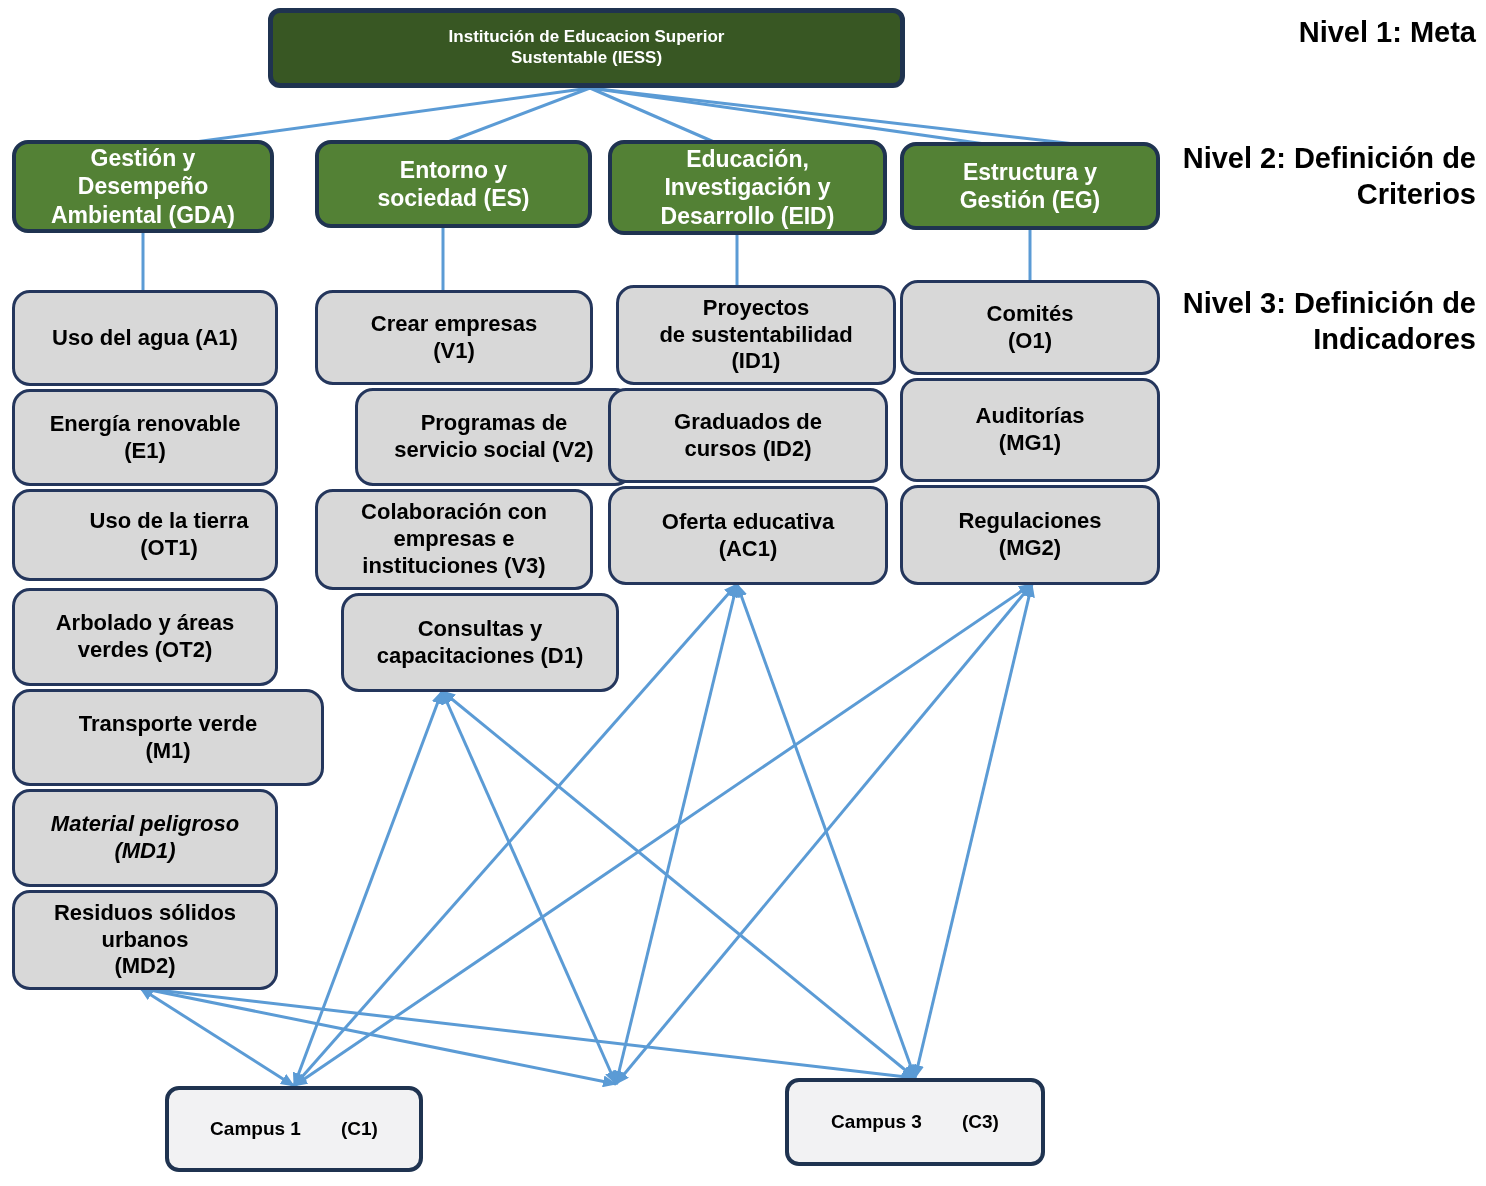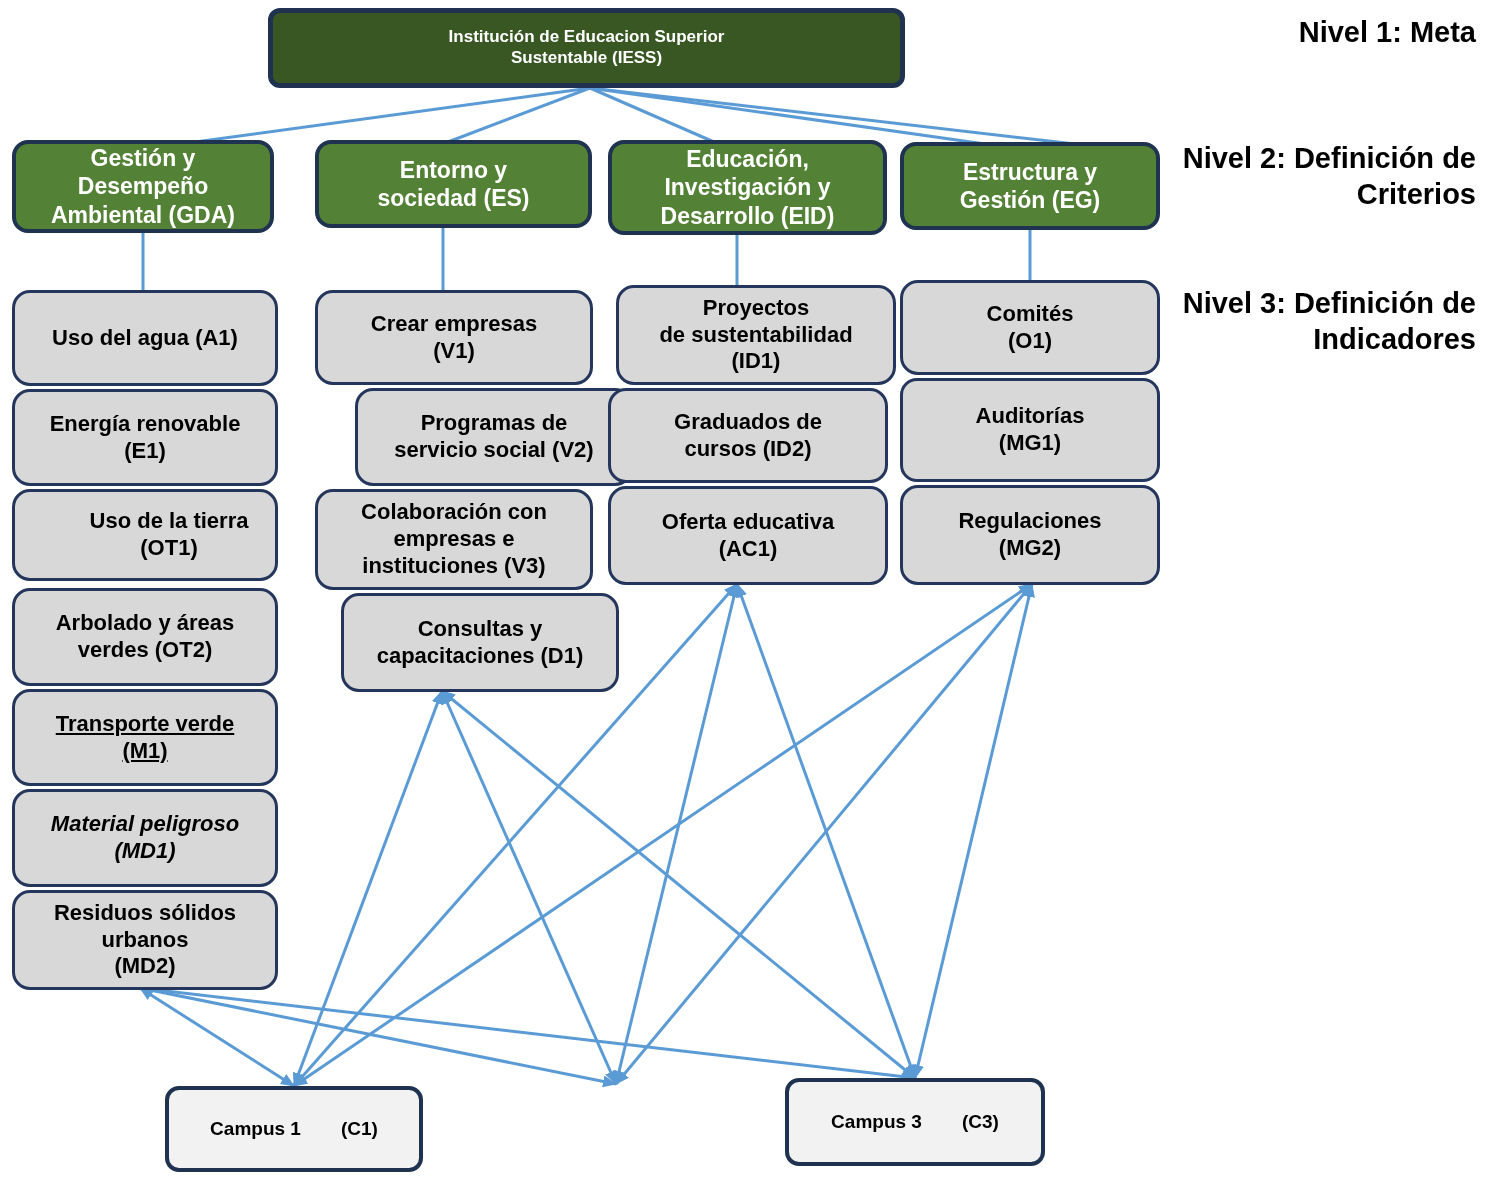--- a/index.html
+++ b/index.html
@@ -107,21 +107,21 @@
   <div class="box crit" style="left:900px;top:142px;width:260px;height:88px;">Estructura y
 Gestión (EG)</div>
 
   <div class="box ind" style="left:12px;top:290px;width:266px;height:96px;">Uso del agua (A1)</div>
   <div class="box ind" style="left:12px;top:389px;width:266px;height:97px;">Energía renovable
 (E1)</div>
   <div class="box ind" style="left:12px;top:489px;width:266px;height:92px;padding-left:48px;">Uso de la tierra
 (OT1)</div>
   <div class="box ind" style="left:12px;top:588px;width:266px;height:98px;">Arbolado y áreas
 verdes (OT2)</div>
-  <div class="box ind" style="left:12px;top:689px;width:266px;height:97px;text-decoration:underline;">Transporte verde
+  <div class="box ind" style="left:12px;top:689px;width:312px;height:97px;">Transporte verde
 (M1)</div>
   <div class="box ind" style="left:12px;top:789px;width:266px;height:98px;font-style:italic;">Material peligroso
 (MD1)</div>
   <div class="box ind" style="left:12px;top:890px;width:266px;height:100px;">Residuos sólidos
 urbanos
 (MD2)</div>
 
   <div class="box ind" style="left:315px;top:290px;width:278px;height:95px;">Crear empresas
 (V1)</div>
   <div class="box ind" style="left:315px;top:388px;width:278px;height:98px;margin-left:40px;">Programas de

